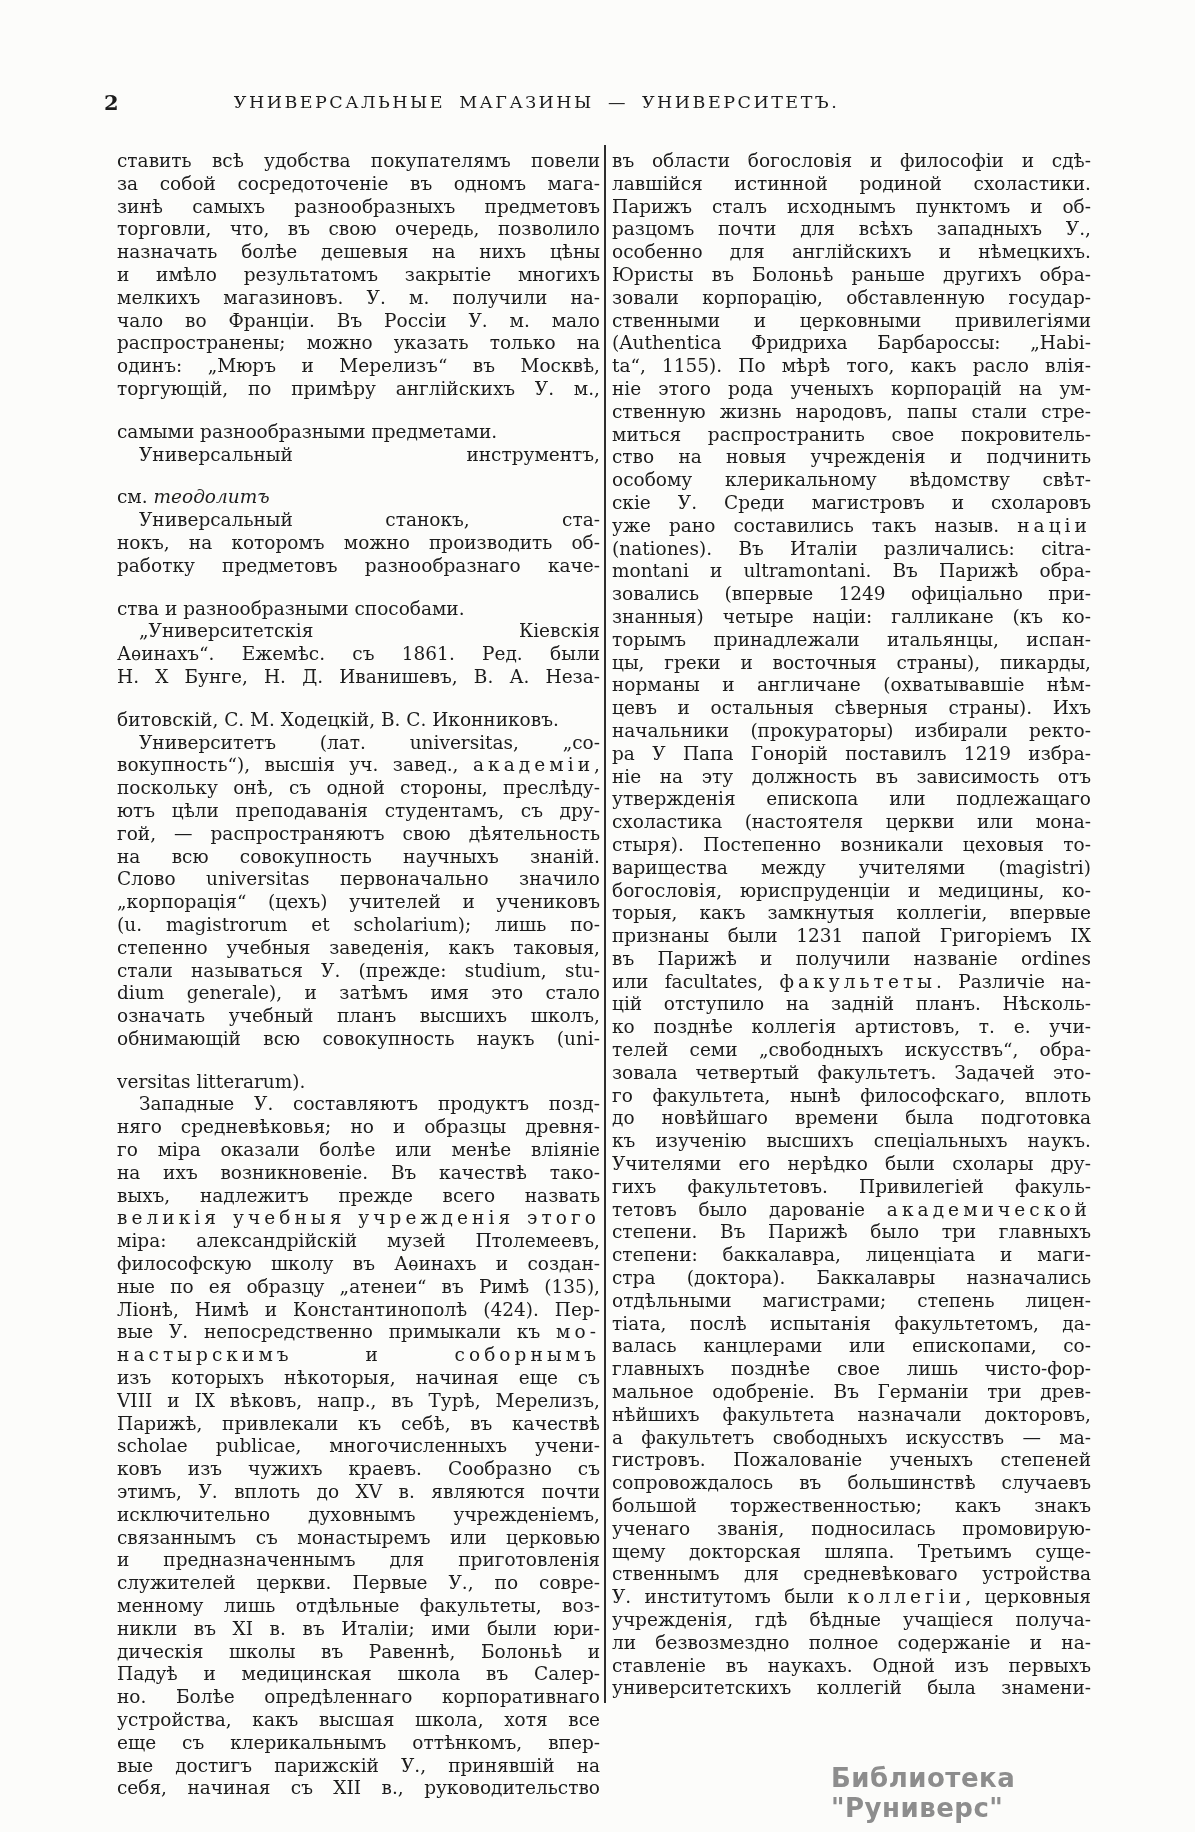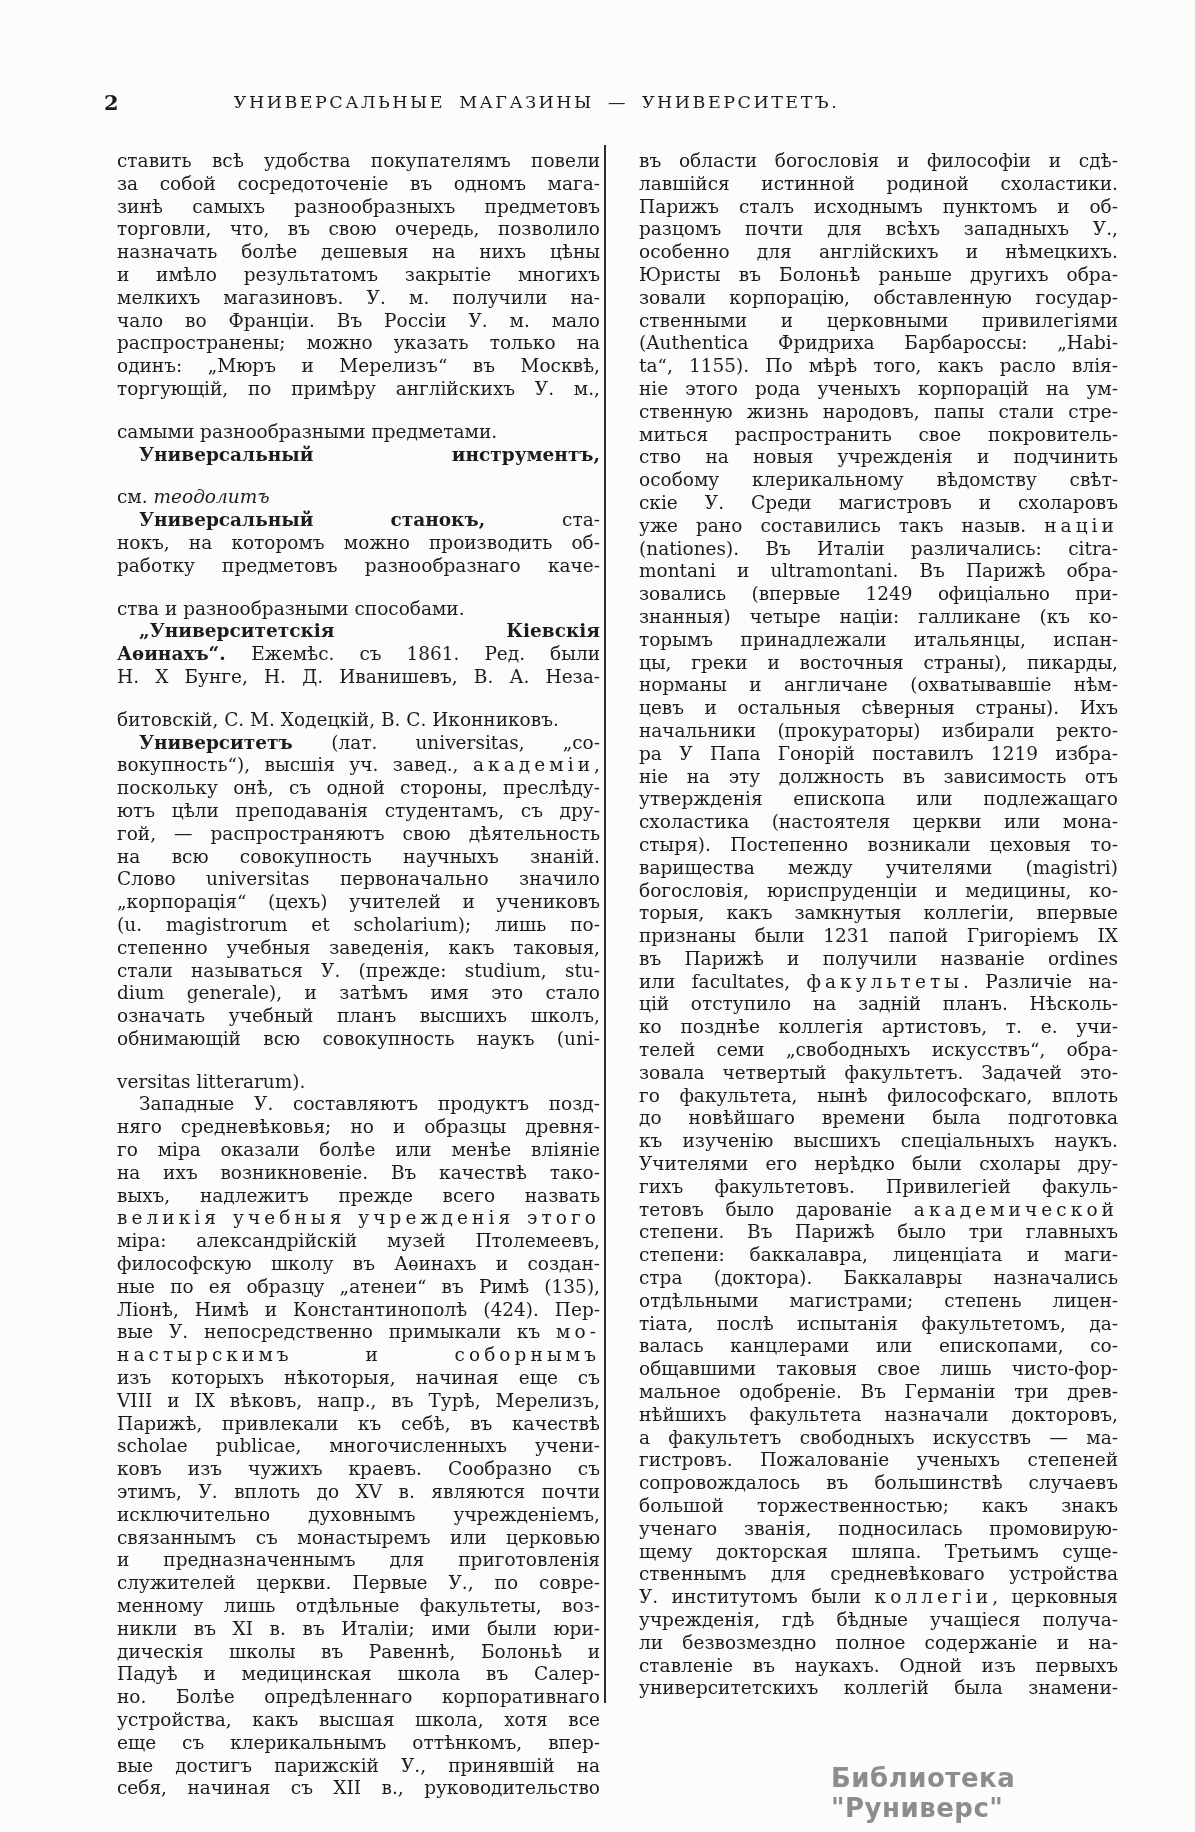--- a/index.html
+++ b/index.html
@@ -13,33 +13,33 @@
     position:absolute;left:104px;top:90px;
     font-size:21px;font-weight:bold;
   }
   .running-header{
     position:absolute;left:0;top:92px;width:1073px;
     text-align:center;font-size:17.5px;letter-spacing:2.5px;
     word-spacing:6px;
   }
   .column{position:absolute;top:150px;}
   .column-left{left:117px;width:483px;}
-  .column-right{left:639px;width:479px;}
+  .column-right{left:612px;width:479px;}
   .column-divider{
     position:absolute;left:604px;top:145px;width:2px;height:1558px;
     background:#2e2e2e;
   }
   .line{
     font-size:18.5px;line-height:22.8px;height:22.8px;
     text-align:justify;text-align-last:justify;
     overflow:hidden;white-space:nowrap0;
   }
   .line.end{text-align-last:left;margin-top:20px;}
   .line.ind{text-indent:22px;}
-  .sb{font-weight:bold;}
+  .sb{font-weight:normal;}
   .si{font-style:italic;}
   .ssp{letter-spacing:0.22em;}
   .watermark{
     position:absolute;left:831px;top:1763px;
     font-family:"DejaVu Sans", sans-serif;font-weight:bold;
     font-size:26px;color:#8d8d8d;letter-spacing:0.5px;
   }
 </style>
 </head>
 <body>
@@ -165,21 +165,21 @@
     <div class="line"><span>къ изученію высшихъ спеціальныхъ наукъ.</span></div>
     <div class="line"><span>Учителями его нерѣдко были схолары дру-</span></div>
     <div class="line"><span>гихъ факультетовъ. Привилегіей факуль-</span></div>
     <div class="line"><span>тетовъ было дарованіе </span><span class="ssp">академической</span></div>
     <div class="line"><span>степени. Въ Парижѣ было три главныхъ</span></div>
     <div class="line"><span>степени: баккалавра, лиценціата и маги-</span></div>
     <div class="line"><span>стра (доктора). Баккалавры назначались</span></div>
     <div class="line"><span>отдѣльными магистрами; степень лицен-</span></div>
     <div class="line"><span>тіата, послѣ испытанія факультетомъ, да-</span></div>
     <div class="line"><span>валась канцлерами или епископами, со-</span></div>
-    <div class="line"><span>общавшими таковыя свое лишь чисто-фор-</span></div>
+    <div class="line"><span>главныхъ позднѣе свое лишь чисто-фор-</span></div>
     <div class="line"><span>мальное одобреніе. Въ Германіи три древ-</span></div>
     <div class="line"><span>нѣйшихъ факультета назначали докторовъ,</span></div>
     <div class="line"><span>а факультетъ свободныхъ искусствъ — ма-</span></div>
     <div class="line"><span>гистровъ. Пожалованіе ученыхъ степеней</span></div>
     <div class="line"><span>сопровождалось въ большинствѣ случаевъ</span></div>
     <div class="line"><span>большой торжественностью; какъ знакъ</span></div>
     <div class="line"><span>ученаго званія, подносилась промовирую-</span></div>
     <div class="line"><span>щему докторская шляпа. Третьимъ суще-</span></div>
     <div class="line"><span>ственнымъ для средневѣковаго устройства</span></div>
     <div class="line"><span>У. институтомъ были </span><span class="ssp">коллегіи</span><span>, церковныя</span></div>

